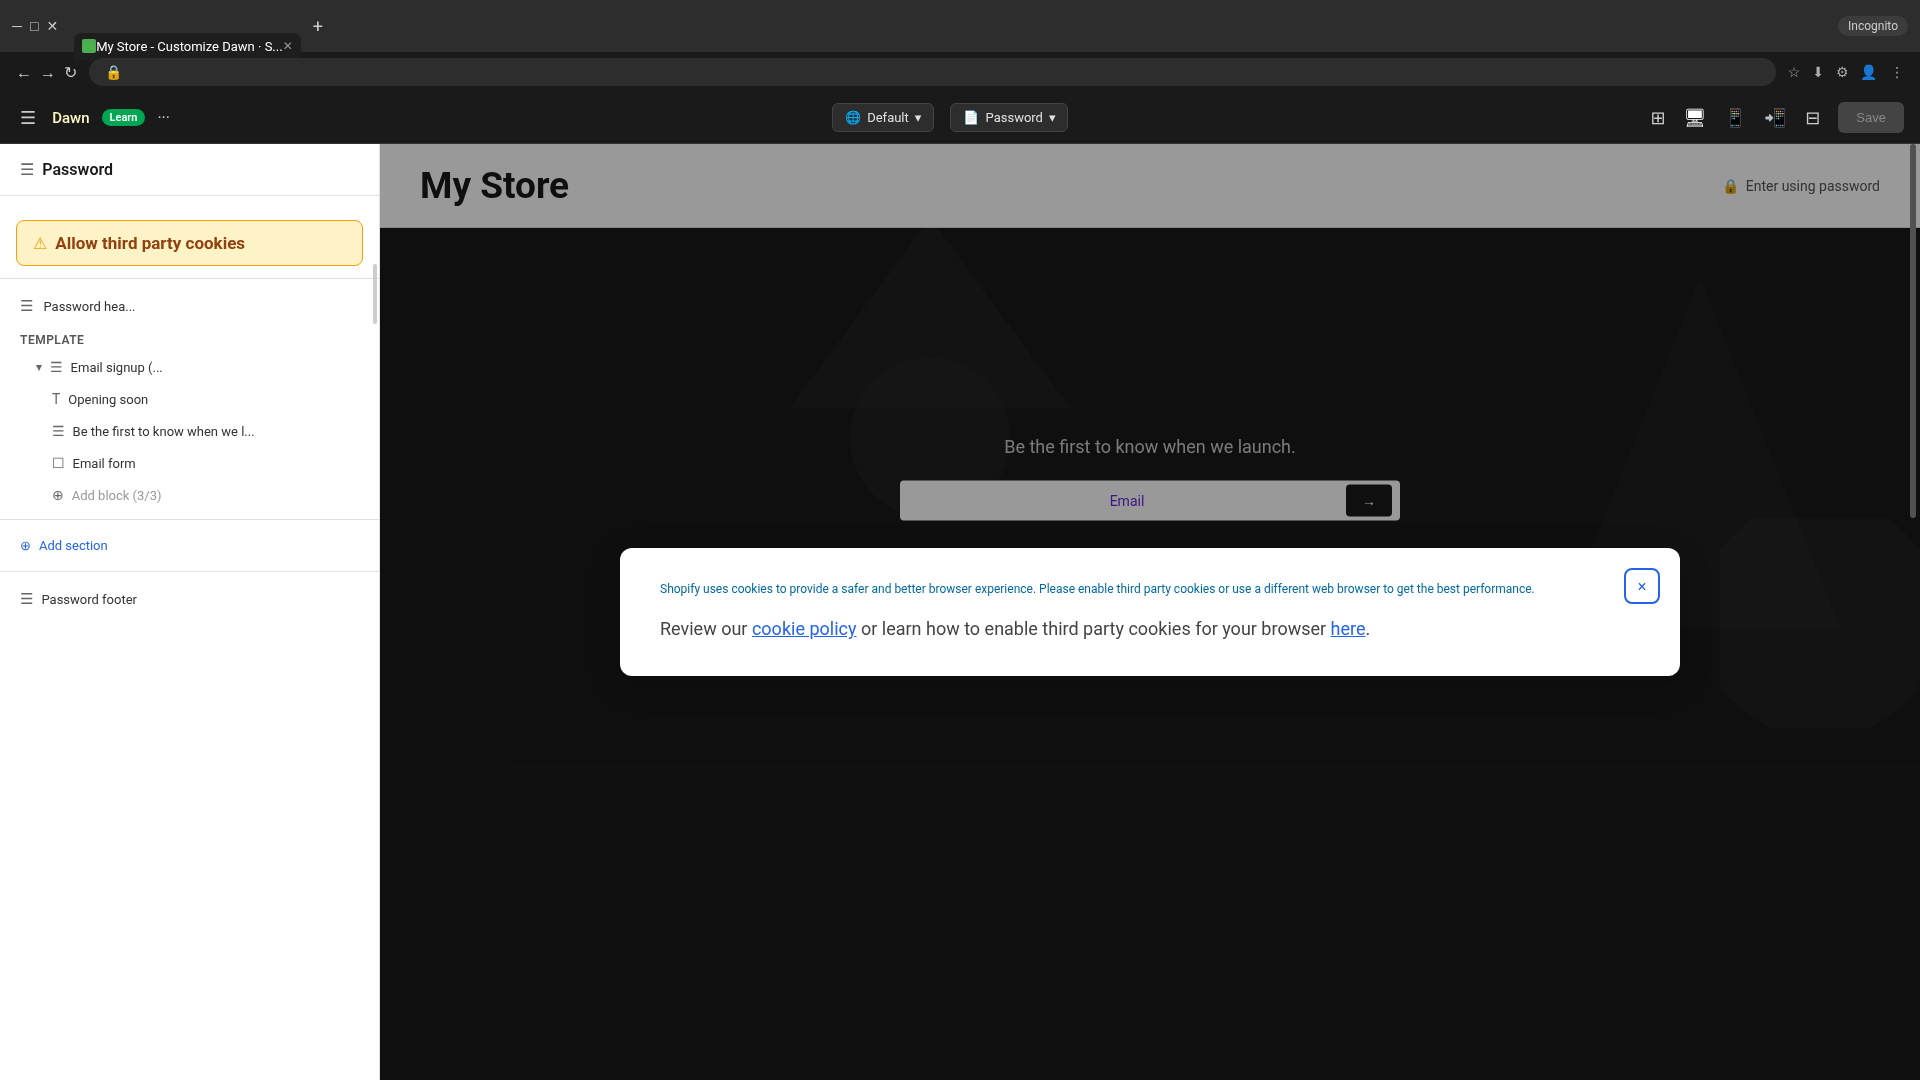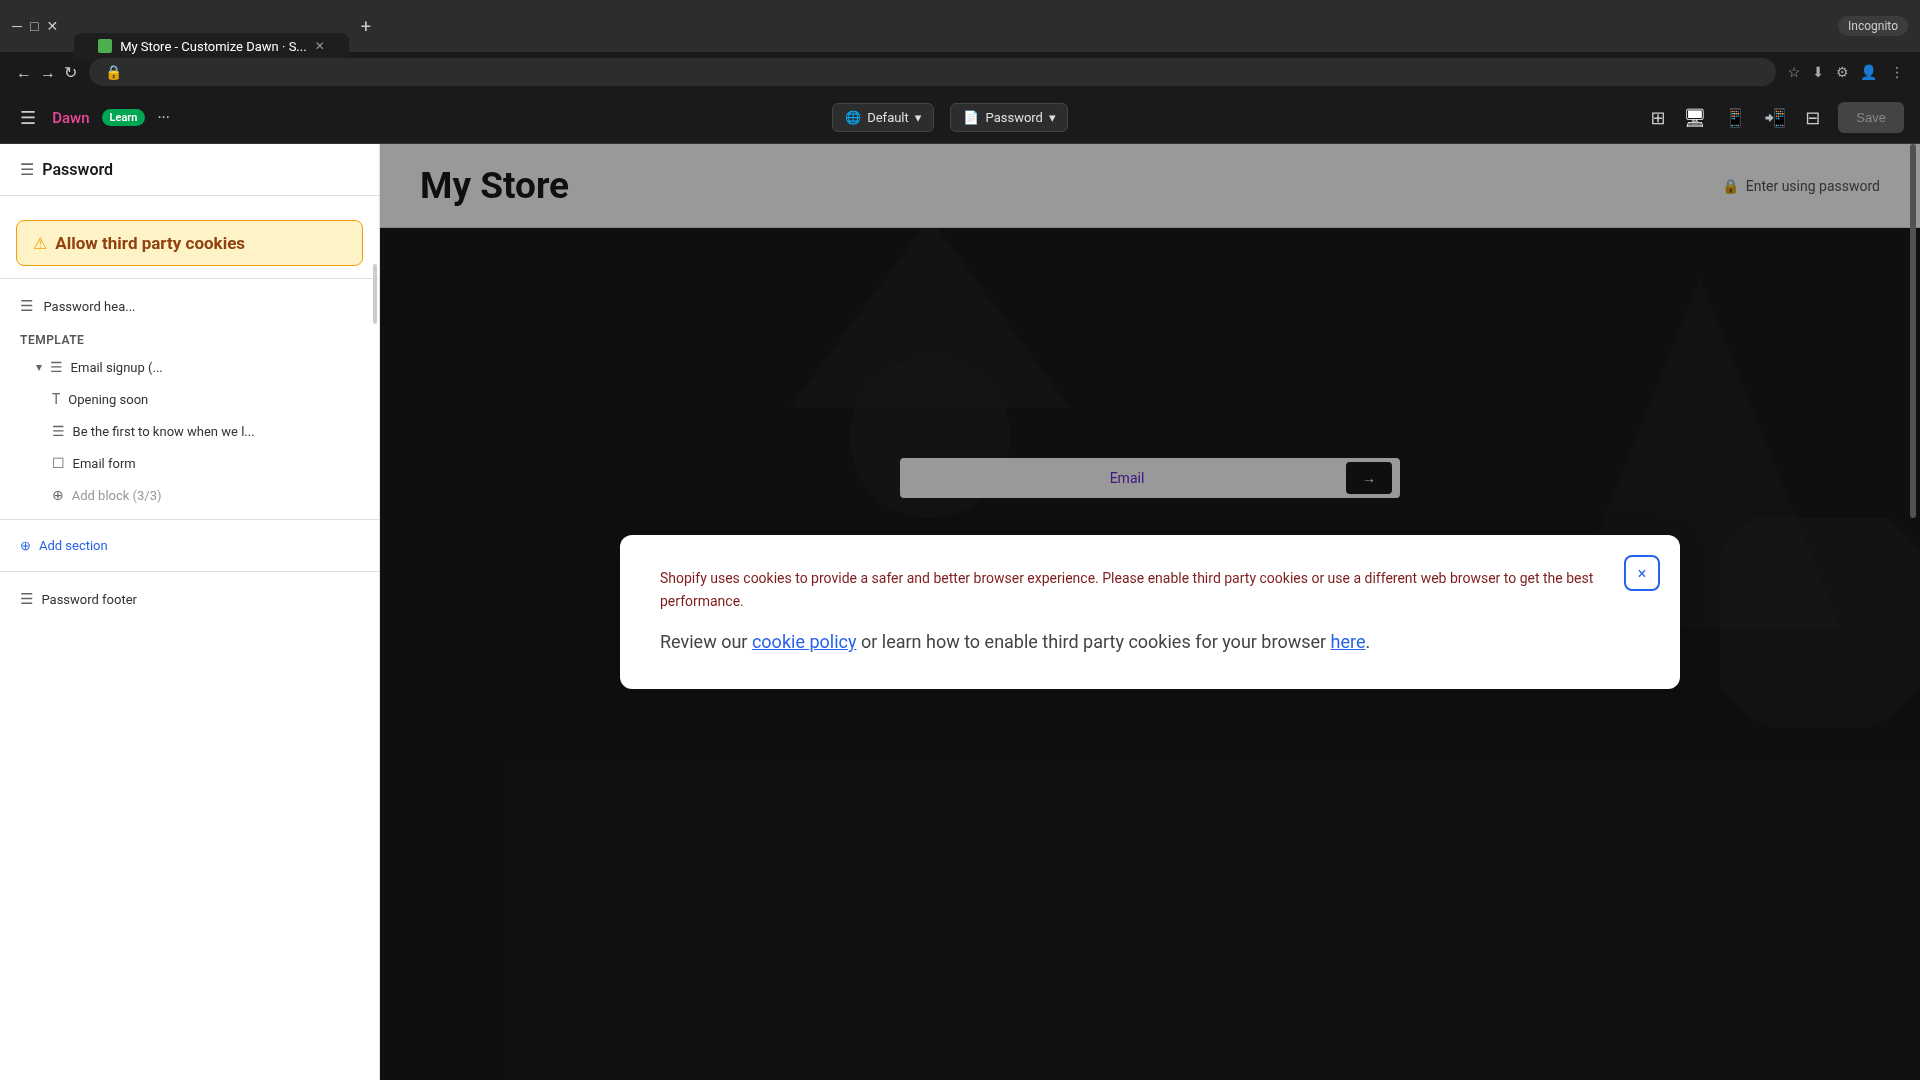--- a/index.html
+++ b/index.html
@@ -16,26 +16,25 @@
     }
     .browser-tabs {
       display: flex;
       align-items: center;
       gap: 4px;
       flex: 1;
     }
     .browser-tab {
       background: #3c3c3c;
       border-radius: 8px 8px 0 0;
-      padding: 6px 24px;
+      padding: 6px 8px;
       color: #e0e0e0;
       font-size: 13px;
       display: flex;
       align-items: center;
-      gap: 8px;
       min-width: 200px;
       margin-top: 40px;
     }
     .browser-tab.active {
       background: #1e1e1e;
       color: #fff;
     }
     .tab-favicon {
       width: 14px;
       height: 14px;
@@ -130,21 +129,21 @@
       gap: 12px;
       min-width: 240px;
     }
     .toolbar-icon-btn {
       color: #ccc;
       font-size: 18px;
       cursor: pointer;
       padding: 4px;
     }
     .theme-name {
-      color: #ec4899;
+      color: #fef9c3;
       font-size: 15px;
       font-weight: 500;
     }
     .live-badge {
       background: #00a651;
       color: #fff;
       padding: 2px 8px;
       border-radius: 10px;
       font-size: 11px;
       font-weight: 600;
@@ -451,22 +450,22 @@
       position: relative;
       box-shadow: 0 8px 32px rgba(0,0,0,0.2);
     }
     .modal-title {
       font-size: 20px;
       font-weight: 700;
       color: #1a1a1a;
       margin-bottom: 24px;
     }
     .modal-body {
-      font-size: 14px;
-      color: #7f1d1d;
+      font-size: 12px;
+      color: #0369a1;
       line-height: 1.6;
       margin-bottom: 16px;
     }
     .modal-links {
       font-size: 18px;
       color: #444;
       line-height: 1.6;
     }
     .modal-link {
       color: #2563eb;
@@ -665,20 +664,21 @@
             <circle cx="150" cy="230" r="80" fill="#555" opacity="0.4"></circle>
           </svg>
           <svg class="preview-svg" style="top:50px;right:80px;width:280px;height:400px;" viewBox="0 0 280 400">
             <polygon points="140,0 280,350 0,350" fill="#333" opacity="0.6"></polygon>
           </svg>
           <svg class="preview-svg" style="bottom:-40px;right:0;width:200px;height:250px;" viewBox="0 0 200 250">
             <circle cx="100" cy="100" r="120" fill="#3a3a3a" opacity="0.7"></circle>
           </svg>
 
           <div class="store-content">
+            <p class="store-tagline">Be the first to know when we launch.</p>
             <div class="email-form">
               <span class="email-input-fake">Email</span>
               <button class="email-submit-btn">→</button>
             </div>
           </div>
         </div>
 
       </div>
 
       <div class="modal-overlay">

